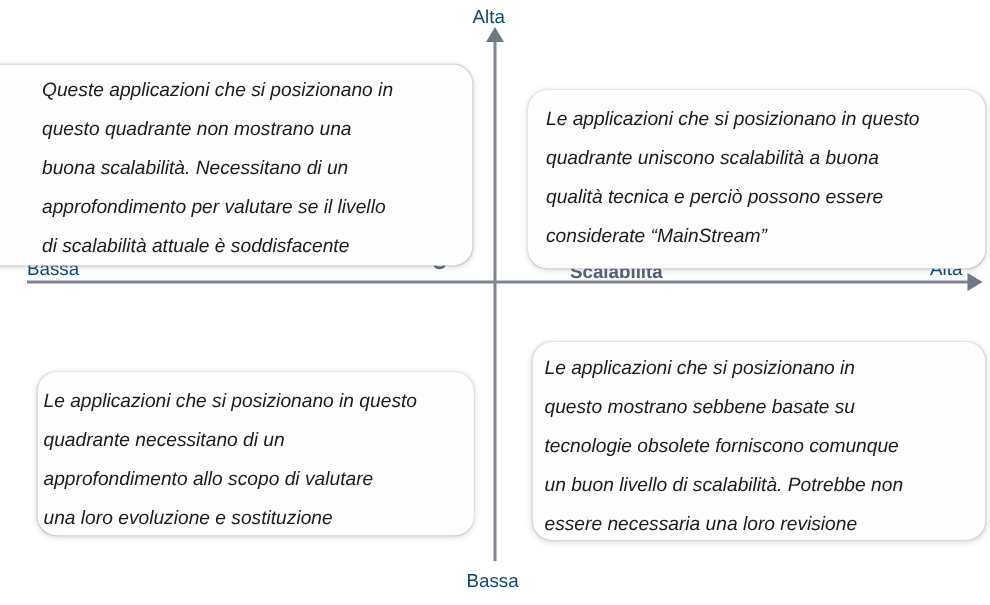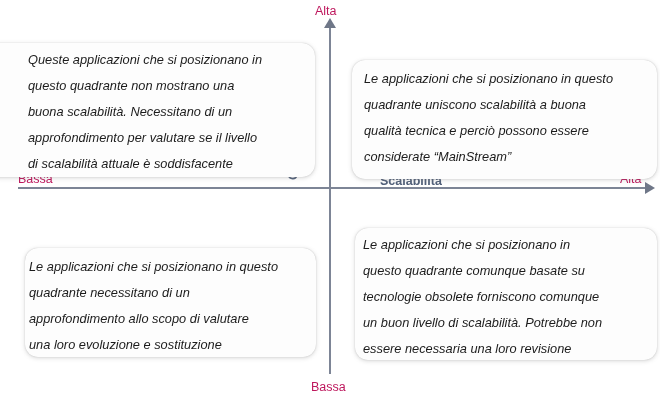--- a/index.html
+++ b/index.html
@@ -53,21 +53,21 @@
     left: 324px;
     top: 18px;
     border-left: 6px solid transparent;
     border-right: 6px solid transparent;
     border-bottom: 10px solid #6f7788;
   }
 
   
   .axis-end-label {
     position: absolute;
-    color: #be185d;
+    color: #0c4a6e;
     font-size: 12.5px;
     font-family: "Liberation Sans", sans-serif;
     white-space: nowrap;
   }
   #label-alta-top  { left: 315px; top: 4px; }
   #label-bassa-bottom { left: 311px; top: 380px; }
   #label-bassa-left { left: 18px; top: 172px; }
   #label-alta-right { left: 620px; top: 172px; }
 
   
@@ -191,19 +191,19 @@
   <div id="card-q3" class="card">
     <span class="card-text">Le applicazioni che si posizionano in questo
 quadrante necessitano di un
 approfondimento allo scopo di valutare
 una loro evoluzione e sostituzione</span>
   </div>
 
   <div id="heading-q4" class="quadrant-heading">MONITORARE</div>
   <div id="card-q4" class="card">
     <span class="card-text">Le applicazioni che si posizionano in
-questo quadrante comunque basate su
+questo mostrano sebbene basate su
 tecnologie obsolete forniscono comunque
 un buon livello di scalabilità. Potrebbe non
 essere necessaria una loro revisione</span>
   </div>
 
 </div>
 
 </body></html>

